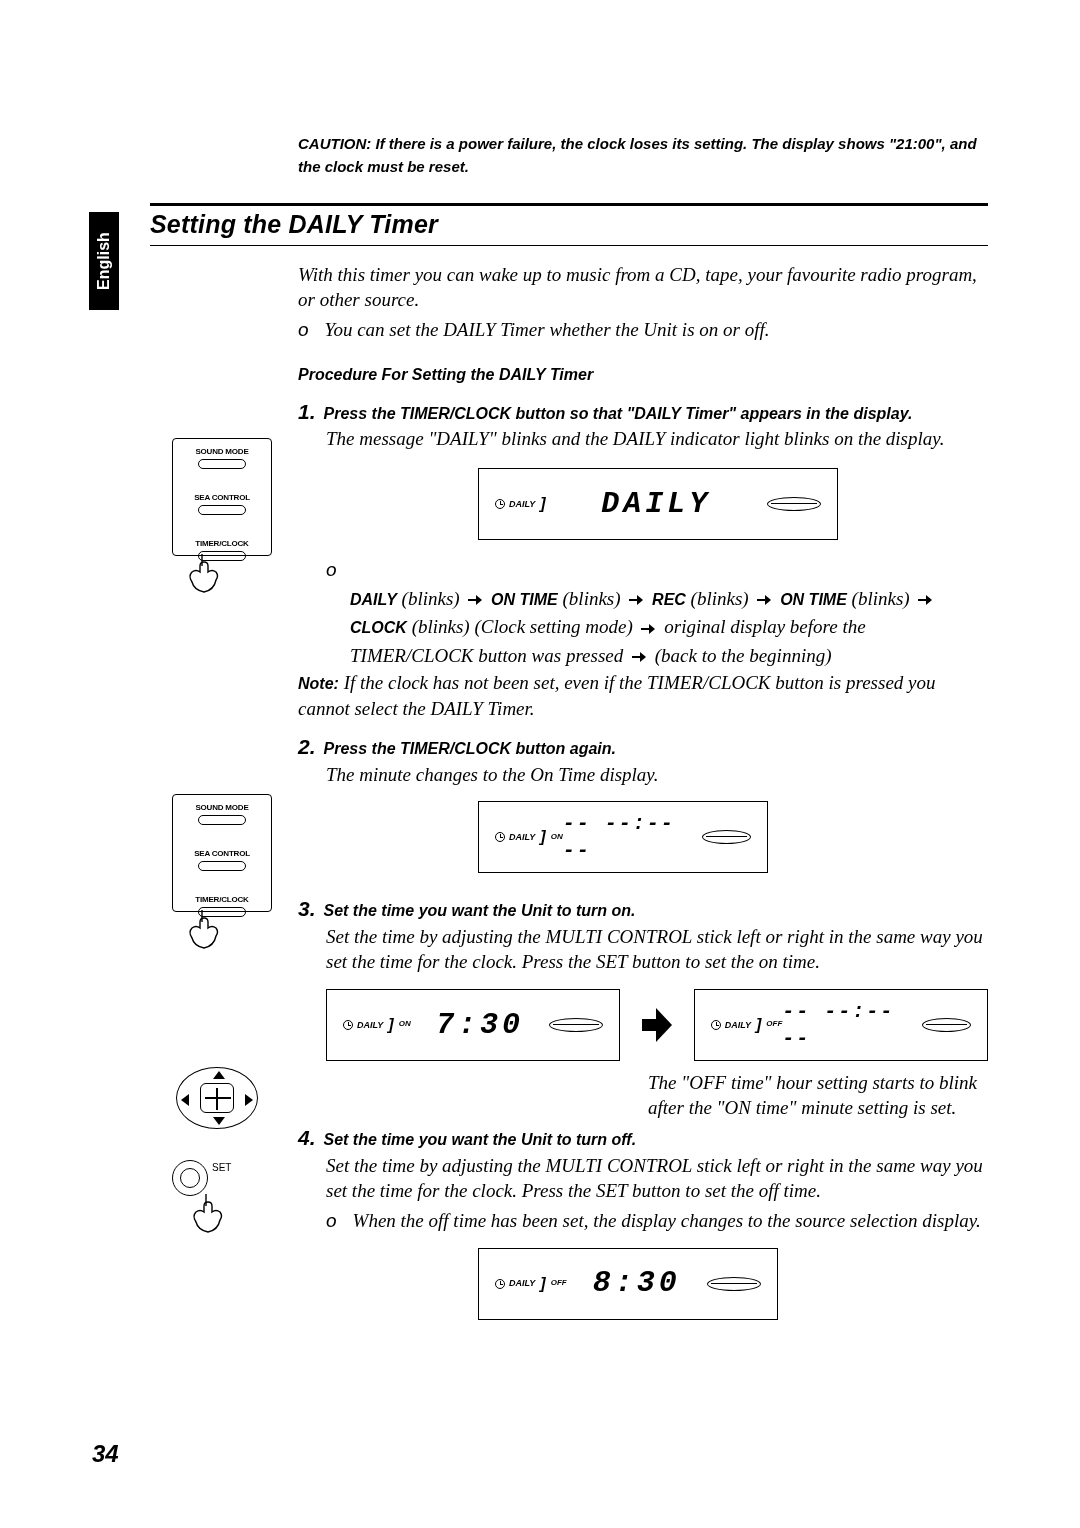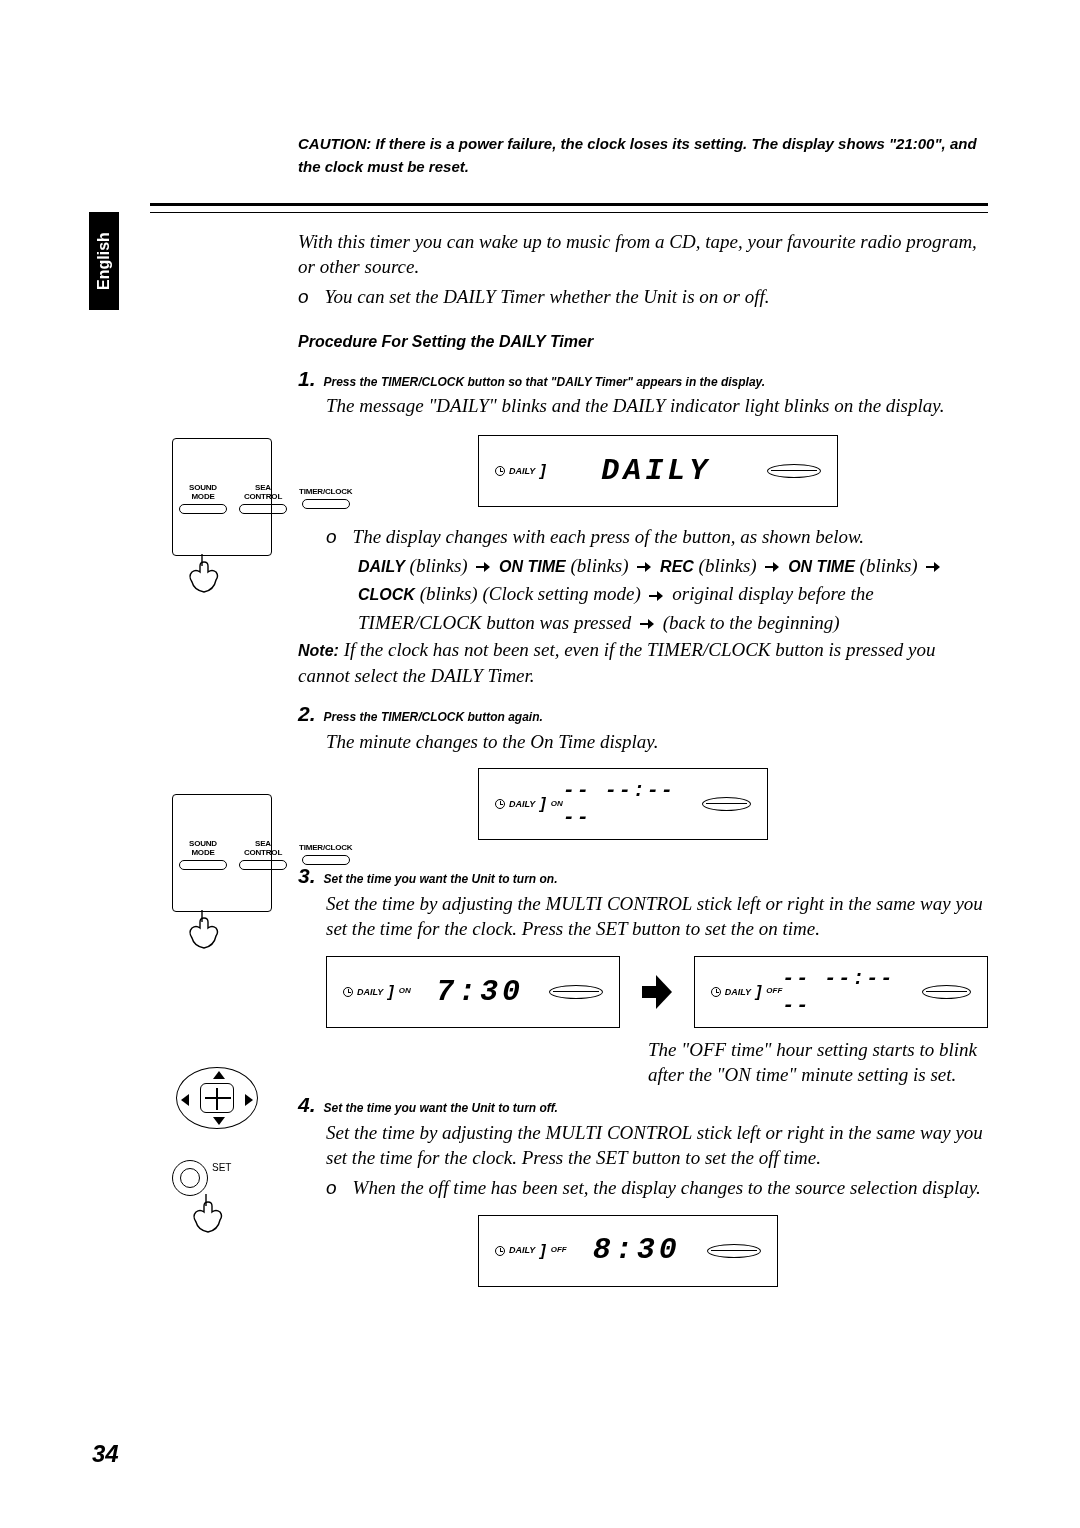--- a/index.html
+++ b/index.html
@@ -25,21 +25,21 @@
   .body-col { margin-left: 148px; font-size: 19px; line-height: 1.35; font-style: italic; }
   .intro { margin-top: 16px; }
   .bullet-row { display: flex; gap: 16px; margin-top: 4px; }
   .bullet-row .m { font-family: Arial, sans-serif; }
   
   .subhead { font-family: Arial, Helvetica, sans-serif; font-weight: bold; font-size: 16px; margin-top: 22px; }
   
   .step { margin-top: 12px; }
   .step-head { display: flex; align-items: baseline; gap: 8px; }
   .step-num { font-family: Arial, Helvetica, sans-serif; font-weight: bold; font-size: 21px; }
-  .step-title { font-family: Arial, Helvetica, sans-serif; font-weight: bold; font-size: 12px; }
+  .step-title { font-family: Arial, Helvetica, sans-serif; font-weight: bold; font-size: 16px; }
   .step-body { margin-left: 28px; font-size: 19px; line-height: 1.35; }
   
   .display-box {
     border: 1px solid #000; height: 72px; display: flex; align-items: center; padding: 0 16px;
     font-family: Arial, sans-serif;
   }
   .db-center { margin: 16px auto 0 auto; width: 360px; justify-content: space-between; }
   .db-wide { width: 300px; justify-content: space-between; }
   .db-wider { width: 290px; justify-content: space-between; }
   
@@ -68,21 +68,21 @@
   
   .two-disp { display:flex; align-items:center; gap: 22px; margin-top: 14px; margin-left: 28px; }
   .big-arrow { width: 30px; height: 34px; position: relative; }
   .big-arrow::before { content:""; position:absolute; left:0; top:11px; width:14px; height:12px; background:#000; }
   .big-arrow::after { content:""; position:absolute; left:14px; top:0; width:0; height:0; border-left:16px solid #000; border-top:17px solid transparent; border-bottom:17px solid transparent; }
   
   .side-text { font-size: 19px; line-height: 1.3; margin-top: 10px; margin-left: 350px; }
   
   
   .illus { position: absolute; left: 172px; width: 100px; }
-  .remote-box { border: 1.2px solid #000; border-radius: 4px; height: 118px; padding: 8px 6px 6px 6px; display:flex; flex-direction:row; align-items:center; gap: 12px; }
+  .remote-box { border: 1.2px solid #000; border-radius: 4px; height: 118px; padding: 8px 6px 6px 6px; display:flex; flex-direction:column; align-items:center; gap: 24px; }
   .blabel { font-family: Arial, Helvetica, sans-serif; font-size: 8px; font-weight: bold; text-align:center; letter-spacing:-0.2px; }
   .pill { width: 48px; height: 10px; border: 1.2px solid #000; border-radius: 5px; }
   .block { display:flex; flex-direction:column; align-items:center; gap:3px; }
   .press-hand { position: relative; margin-top: -4px; }
   .press-hand svg { display:block; }
   
   .joystick { width: 90px; height: 76px; display:flex; align-items:center; justify-content:center; }
   .joystick .outer { width: 82px; height: 62px; border:1.5px solid #000; border-radius: 50%; display:flex; align-items:center; justify-content:center; position:relative; }
   .joystick .inner { width: 34px; height: 30px; border:1.2px solid #000; border-radius: 6px; position:relative; }
   .joystick .inner::before, .joystick .inner::after { content:""; position:absolute; background:#000; }
@@ -185,20 +185,21 @@
             <path d="M20 30 q-4 -6 0 -10 q4 -3 8 0 v-6 q0 -4 4 -4 t4 4 v6 q4 -3 8 0 q3 4 0 8 q-2 10 -12 12 q-10 -2 -12 -10 z"></path>
           </g>
         </svg>
     </div>
   </div>
 
   <div class="main">
     <div class="caution">CAUTION: If there is a power failure, the clock loses its setting. The display shows "21:00", and the clock must be reset.</div>
 
     <hr class="hr-thick">
+    <h2>Setting the DAILY Timer</h2>
     <hr class="hr-thin">
 
     <div class="body-col">
       <div class="intro">With this timer you can wake up to music from a CD, tape, your favourite radio program, or other source.</div>
       <div class="bullet-row">
         <span class="m">o</span>
         <span>You can set the DAILY Timer whether the Unit is on or off.</span>
       </div>
 
       <div class="subhead">Procedure For Setting the DAILY Timer</div>
@@ -219,23 +220,22 @@
           <span class="seg">DAILY</span>
           <span class="disc-icon">
               <span class="ell"></span>
               <span class="line"></span>
             </span>
         </div>
 
         <div class="flow">
           <div class="bullet-row">
             <span class="m">o</span>
-            <span>The display changes with each press of the button, as shown below.</span>
           </div>
-          <div style="margin-left:32px;">
+          <div style="margin-left:24px;">
             <b>DAILY</b><span> (blinks) </span><span class="arrow-sm"></span>
             <b>ON TIME</b><span> (blinks) </span><span class="arrow-sm"></span>
             <b>REC</b><span> (blinks) </span><span class="arrow-sm"></span>
             <b>ON TIME</b><span> (blinks) </span><span class="arrow-sm"></span>
             <b>CLOCK</b><span> (blinks) (Clock setting mode) </span><span class="arrow-sm"></span>
             <span> original display before the TIMER/CLOCK button was pressed </span><span class="arrow-sm"></span>
             <span> (back to the beginning)</span>
           </div>
         </div>
 

